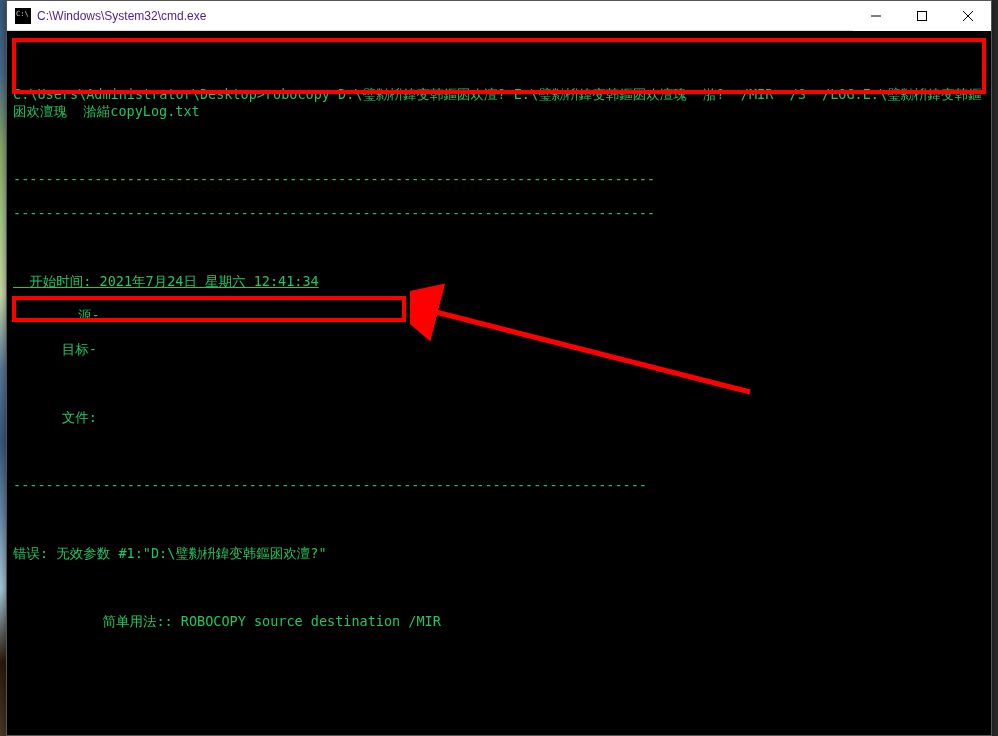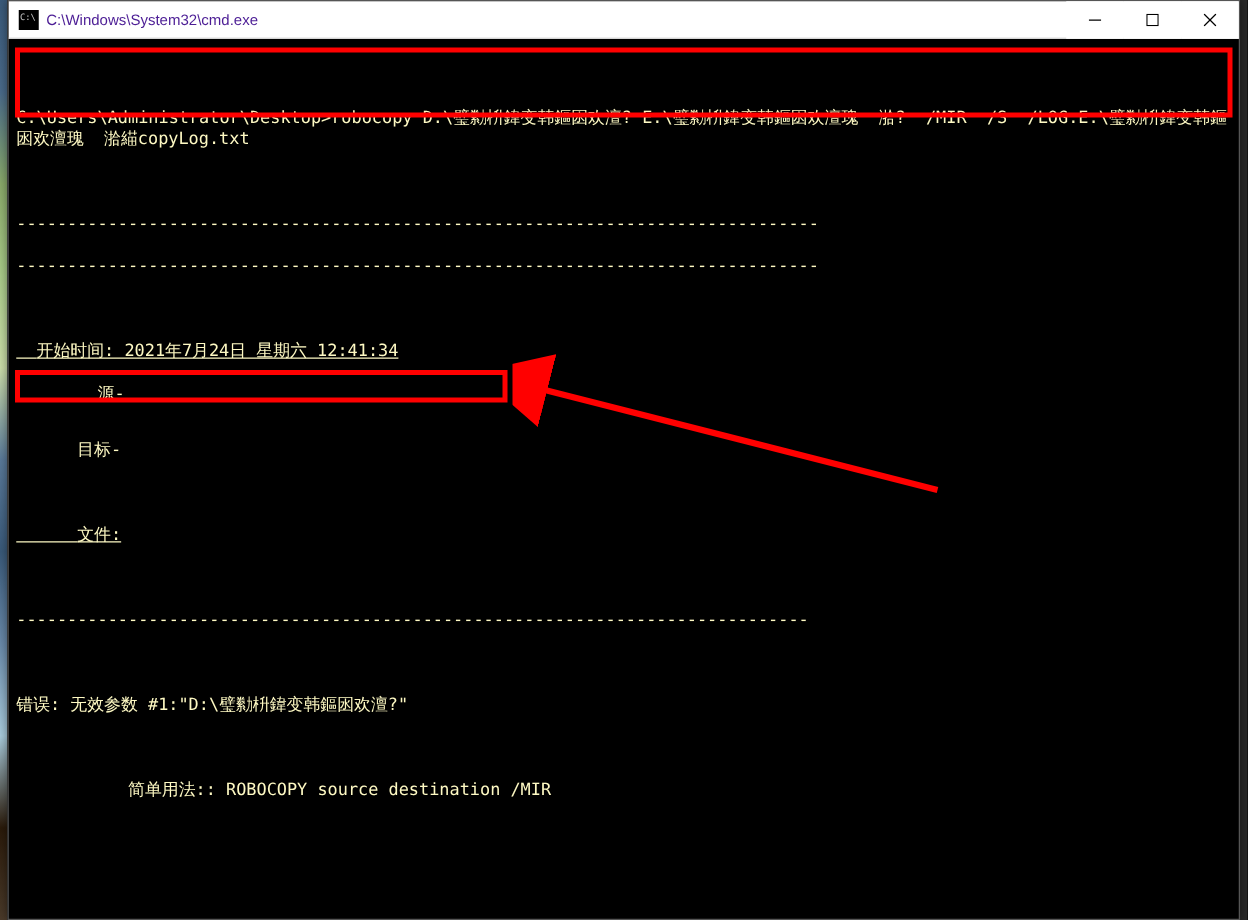--- a/index.html
+++ b/index.html
@@ -64,21 +64,21 @@
     justify-content: center;
     font-family: "Segoe UI Symbol", sans-serif;
     font-size: 10px;
     color: #000;
     background: #fff;
   }
   .window-btn.close { color: #000; }
   .window-btn svg { width: 10px; height: 10px; }
   .terminal {
     padding: 4px 6px;
-    color: #fef9c3;
+    color: #22c55e;
     font-size: 13.5px;
     line-height: 17px;
     white-space: pre-wrap;
     word-break: break-all;
     font-family: "NSimSun", "SimSun", monospace;
     height: calc(100% - 30px);
     overflow: hidden;
   }
   .highlight-box-1 {
     position: absolute;
@@ -154,23 +154,23 @@
 
   <div class="terminal">
 <div class="blank-line"></div>
 <span style="display: block;">C:\Users\Administrator\Desktop&gt;robocopy D:\璧勬枡鍏变韩鏂囦欢澶? E:\璧勬枡鍏变韩鏂囦欢澶瑰  湁?  /MIR  /S  /LOG:E:\璧勬枡鍏变韩鏂囦欢澶瑰  湁緢copyLog.txt</span>
 <div class="blank-line"></div>
 <span style="display: block;">-------------------------------------------------------------------------------</span>
 <span style="display: block;">-------------------------------------------------------------------------------</span>
 <div class="blank-line"></div>
 <span style="display: block; text-decoration: underline;">  开始时间: 2021年7月24日 星期六 12:41:34</span>
 <span style="display: block;">        源-</span>
-<span style="display: block; margin-top: 11px;">      目标-</span>
-<div class="blank-line"></div>
-<span style="display: block; text-decoration: underline;">      文件:</span>
+<span style="display: block;">      目标-</span>
+<div class="blank-line"></div>
+<span style="display: block;">      文件:</span>
 <div class="blank-line"></div>
 <span style="display: block;">------------------------------------------------------------------------------</span>
 <div class="blank-line"></div>
 <span style="display: block;">错误: 无效参数 #1:"D:\璧勬枡鍏变韩鏂囦欢澶?"</span>
 <div class="blank-line"></div>
 <span style="display: block;">           简单用法:: ROBOCOPY source destination /MIR</span>
 <div class="blank-line"></div>
 
 
 

